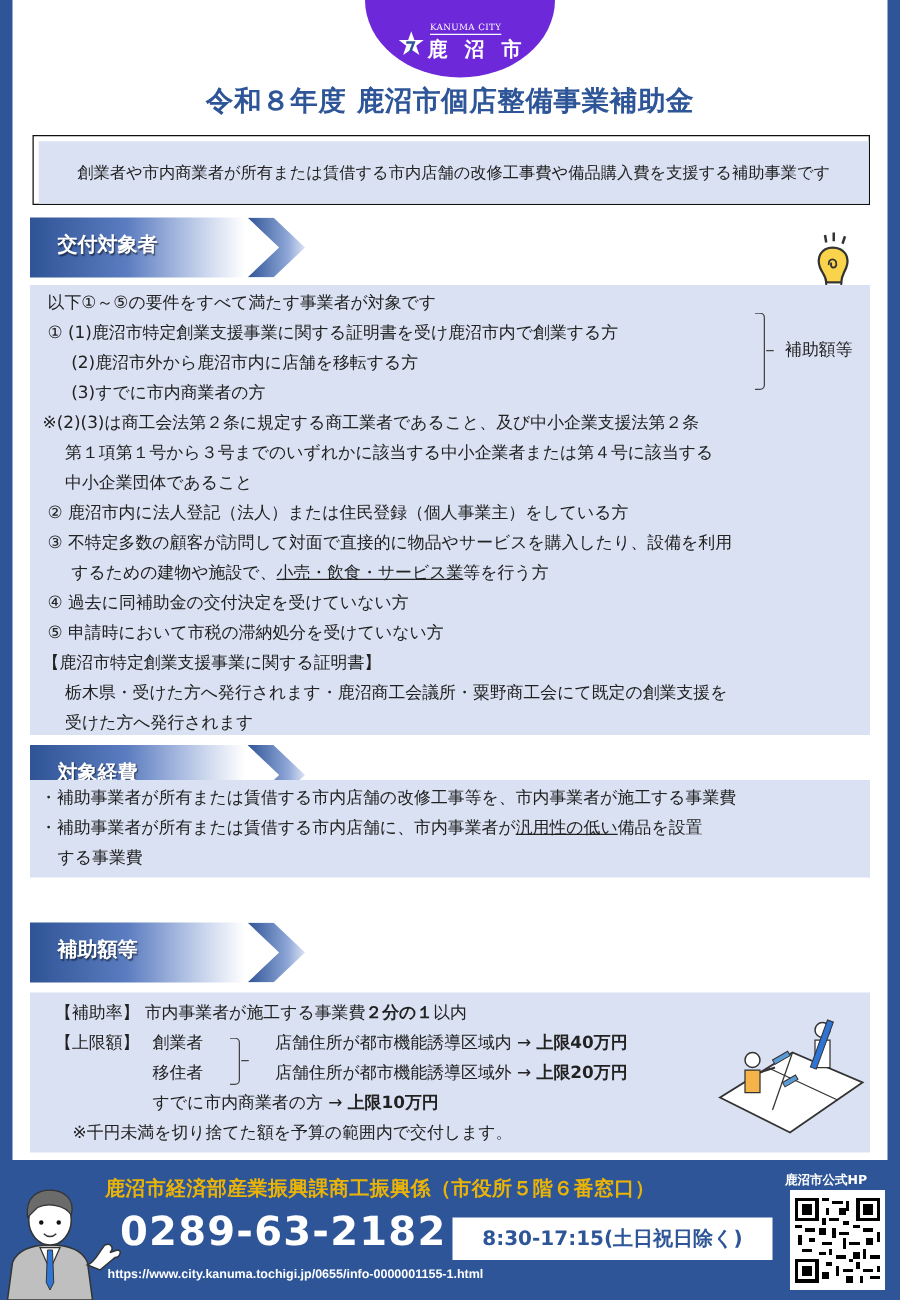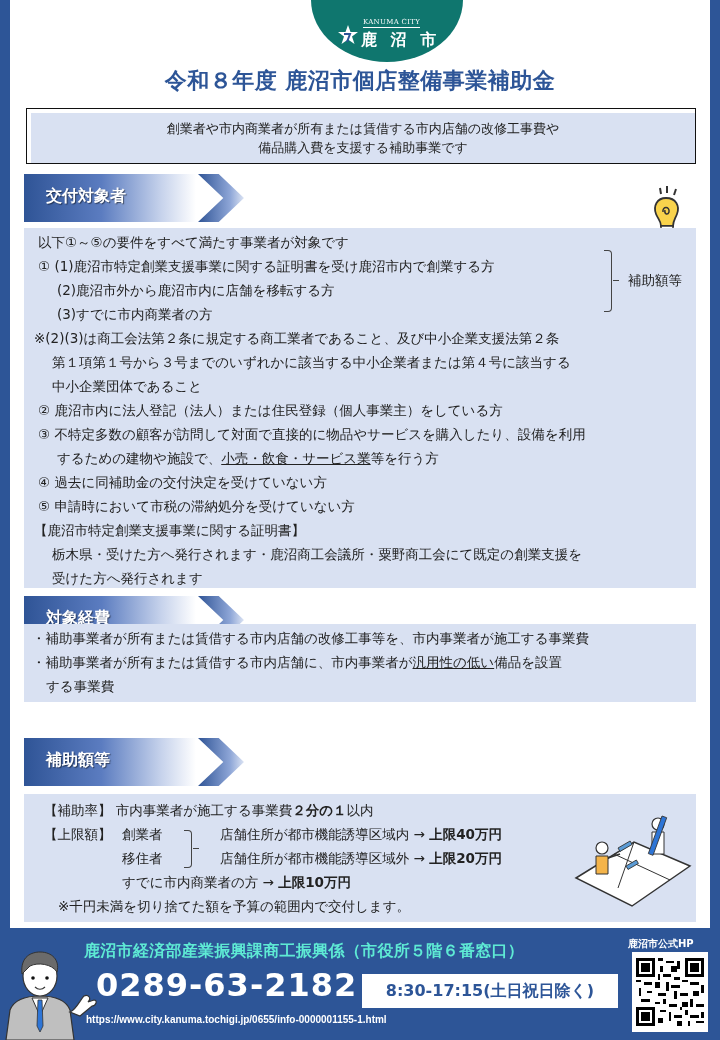--- a/index.html
+++ b/index.html
@@ -9,41 +9,41 @@
     font-family: "DejaVu Sans", "Liberation Sans", sans-serif;
     color: #1a1a1a;
     position: relative;
   }
   .sheet {
     position: absolute; left: 10px; top: 0; width: 700px; height: 928px;
     background: #ffffff;
   }
   
   .logo {
-    position: absolute; left: 301px; top: 0; width: 152px; height: 62px;
-    background: #0f766e;
+    position: absolute; left: 282px; top: 0; width: 152px; height: 62px;
+    background: #6d28d9;
     border-radius: 0 0 76px 76px / 0 0 62px 62px;
     color: #fff; text-align: center;
   }
   .logo .en { position: absolute; left: 52px; top: 18px; font-size: 7px; letter-spacing: 0.3px; font-family: "DejaVu Serif", serif; border-bottom: 1px solid #fff; padding-bottom: 1px; }
   .logo .ja { position: absolute; left: 50px; top: 30px; font-size: 16px; font-weight: bold; font-family: "DejaVu Serif", serif; letter-spacing: 4px; }
   .logo .mark { position: absolute; left: 26px; top: 24px; width: 22px; height: 22px; }
   
   .title {
     position: absolute; left: 0; top: 66px; width: 700px; text-align: center;
     font-size: 22px; font-weight: bold; color: #2d5597; letter-spacing: 0.5px;
   }
   
   .summary {
     position: absolute; left: 16px; top: 108px; width: 670px; height: 56px;
     border: 1.5px solid #111; background: #fff;
   }
   .summary .inner {
     position: absolute; left: 4px; top: 4px; right: 0; bottom: 0;
-    background: #d9e1f2; display: flex; flex-direction: column; justify-content: center; align-items: center;
+    background: #d9e1f2; display: flex; flex-direction: row; justify-content: center; align-items: center;
     font-size: 13px; line-height: 19px; color: #222;
   }
   
   .sec-head {
     position: absolute; left: 14px; height: 48px; width: 220px;
   }
   .sec-head .bar {
     position: absolute; left: 0; top: 0; width: 172px; height: 48px;
     background: linear-gradient(90deg, #2f5496 0%, #5b7cc0 45%, #c7d3ec 80%, #ffffff 100%);
   }
@@ -62,21 +62,21 @@
     font-size: 13.5px; color: #222; line-height: 24px;
   }
   .line { white-space: nowrap; position: relative; }
   .u { text-decoration: underline; }
   b.bold { font-weight: bold; }
   .brace {
     position: absolute; border: 1.5px solid #444; border-left: none; border-radius: 0 4px 4px 0; width: 8px;
   }
   .brace-tick { position: absolute; width: 6px; border-top: 1.5px solid #444; }
   
-  .footer-title { position: absolute; left: 84px; top: 941px; font-size: 16px; font-weight: bold; color: #5eead4; letter-spacing: 0.3px; }
+  .footer-title { position: absolute; left: 84px; top: 941px; font-size: 16px; font-weight: bold; color: #eab308; letter-spacing: 0.3px; }
   .phone { position: absolute; left: 96px; top: 966px; font-size: 32px; font-weight: bold; color: #fff; font-family: "DejaVu Sans", sans-serif; letter-spacing: 1px; }
   .hours { position: absolute; left: 362px; top: 974px; width: 256px; height: 34px; background: #fff; color: #2d5597; font-size: 16px; font-weight: bold; display: flex; align-items: center; justify-content: center; }
   .url { position: absolute; left: 86px; top: 1014px; font-size: 10px; font-weight: bold; color: #fff; font-family: "Liberation Sans", sans-serif; }
   .hp-label { position: absolute; left: 628px; top: 937px; font-size: 10px; font-weight: bold; color: #fff; }
   .qr { position: absolute; left: 632px; top: 952px; width: 76px; height: 80px; background: #fff; padding: 4px; }
   .qr svg { width: 68px; height: 72px; display: block; }
   .person { position: absolute; left: 0; top: 940px; width: 100px; height: 100px; }
 </style>
 </head>
 <body>

